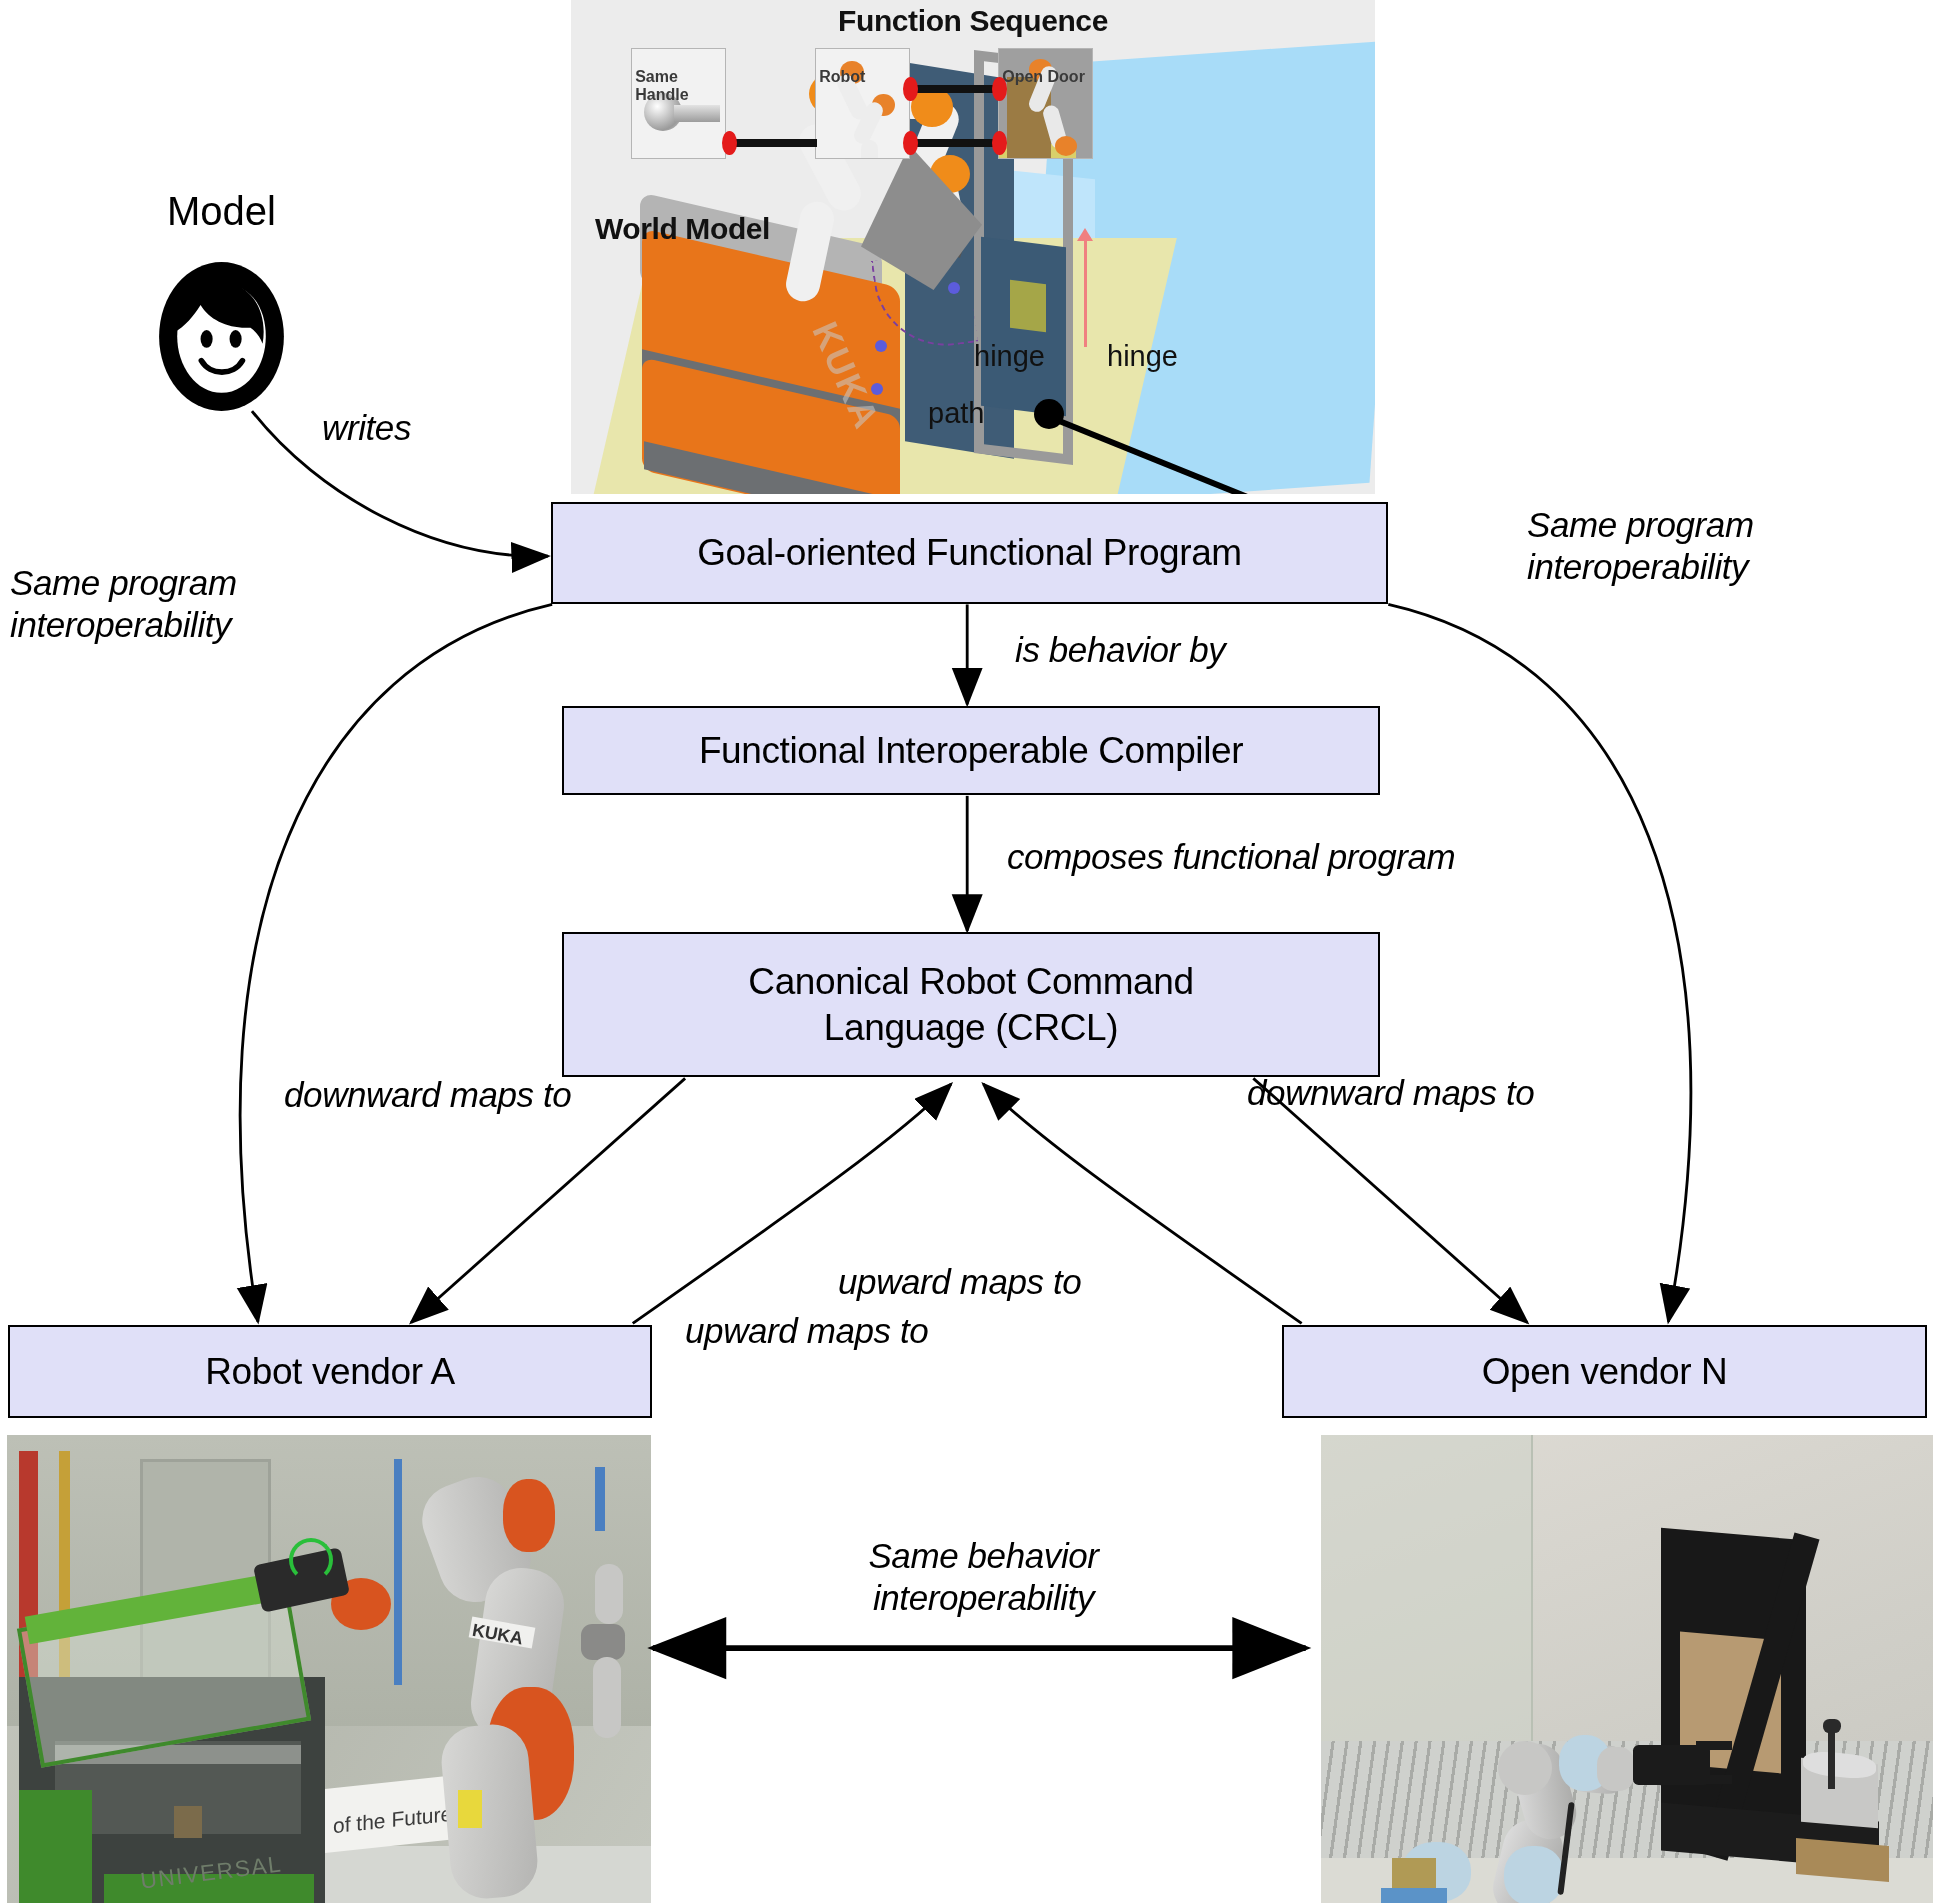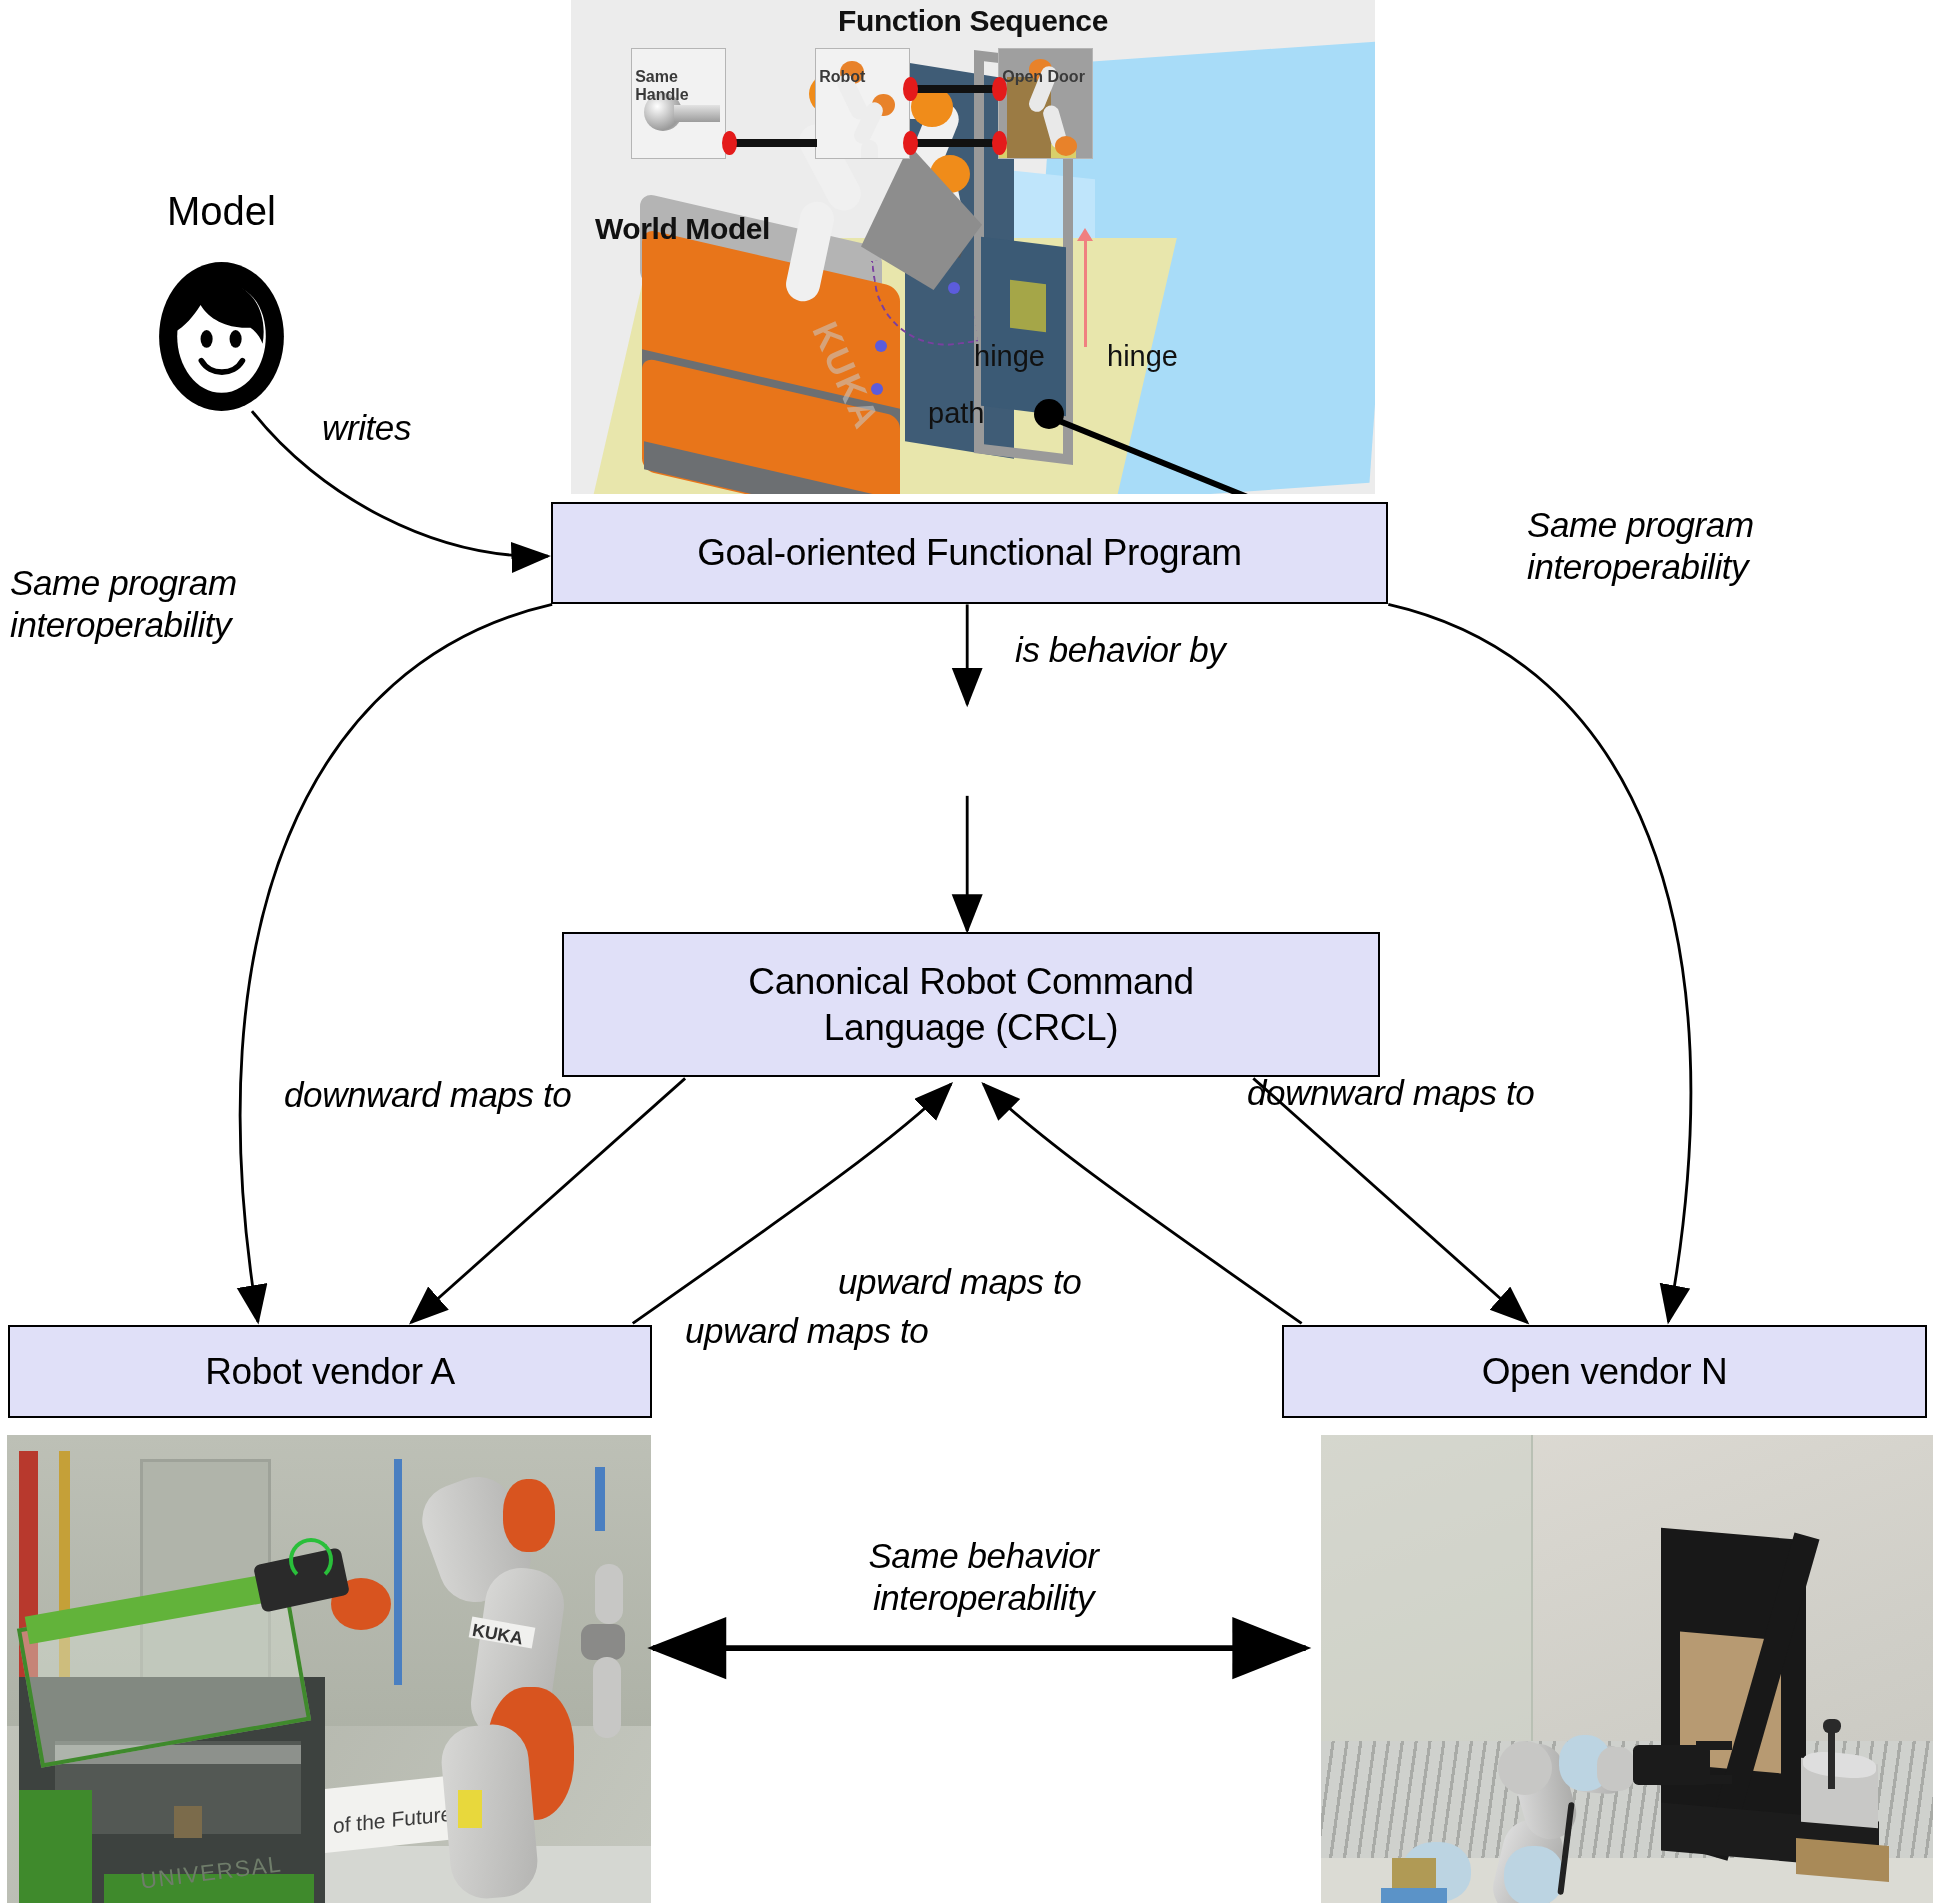--- a/index.html
+++ b/index.html
@@ -447,36 +447,40 @@
     <path d="M178 55 C 110 55 66 105 62 180 C 90 165 110 140 128 112 C 150 150 200 172 252 168 C 266 178 276 192 282 208 C 296 132 256 55 178 55 Z" fill="#000"></path>
     <ellipse cx="143" cy="196" rx="15" ry="22" fill="#000"></ellipse>
     <ellipse cx="215" cy="196" rx="15" ry="22" fill="#000"></ellipse>
     <path d="M130 250 C 152 288 210 288 232 250" stroke="#000" stroke-width="14" fill="none" stroke-linecap="round"></path>
   </svg>
 
   <div class="node" id="node-gofp">
     <span>Goal-oriented Functional Program</span>
   </div>
 
+  <div class="node" id="node-fic">
+    <span>Functional Interoperable Compiler</span>
+  </div>
 
   <div class="node" id="node-vendor-a">
     <span>Robot vendor A</span>
   </div>
 
   <div class="node" id="node-crcl">
     <span style="white-space:pre-line">Canonical Robot Command
 Language (CRCL)</span>
   </div>
 
   <div class="node" id="node-vendor-n">
     <span>Open vendor N</span>
   </div>
 
   <div class="elabel" id="lbl-writes">writes</div>
   <div class="elabel" id="lbl-compiled">is behavior by</div>
+  <div class="elabel" id="lbl-composes">composes functional program</div>
   <div class="elabel" id="lbl-same-left">Same program
 interoperability</div>
   <div class="elabel" id="lbl-same-right">Same program
 interoperability</div>
   <div class="elabel" id="lbl-down-left">downward maps to</div>
   <div class="elabel" id="lbl-down-right">downward maps to</div>
   <div class="elabel" id="lbl-up-1">upward maps to</div>
   <div class="elabel" id="lbl-up-2">upward maps to</div>
   <div class="elabel" id="lbl-behavior">Same behavior
 interoperability</div>

